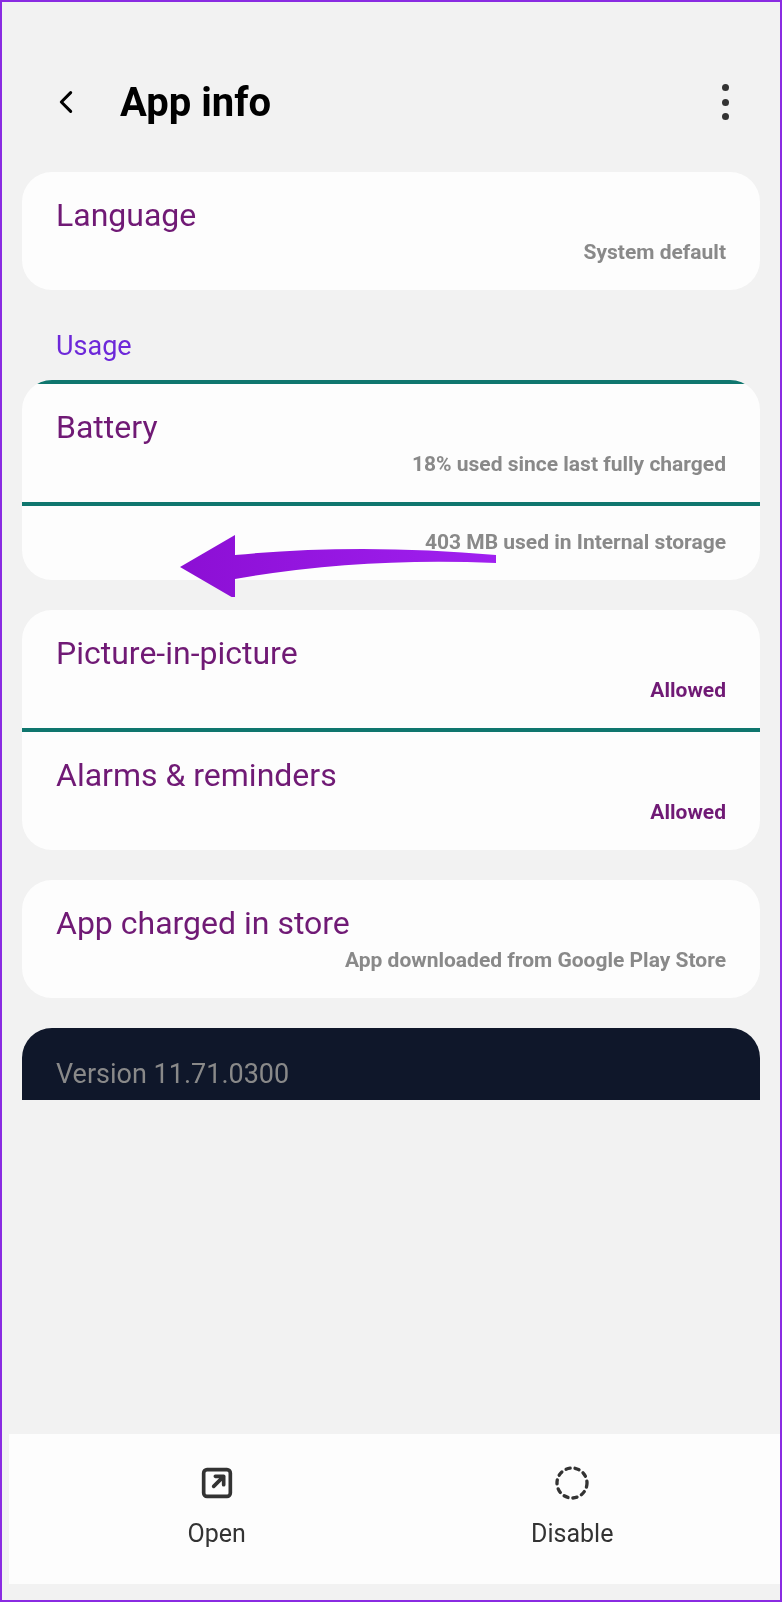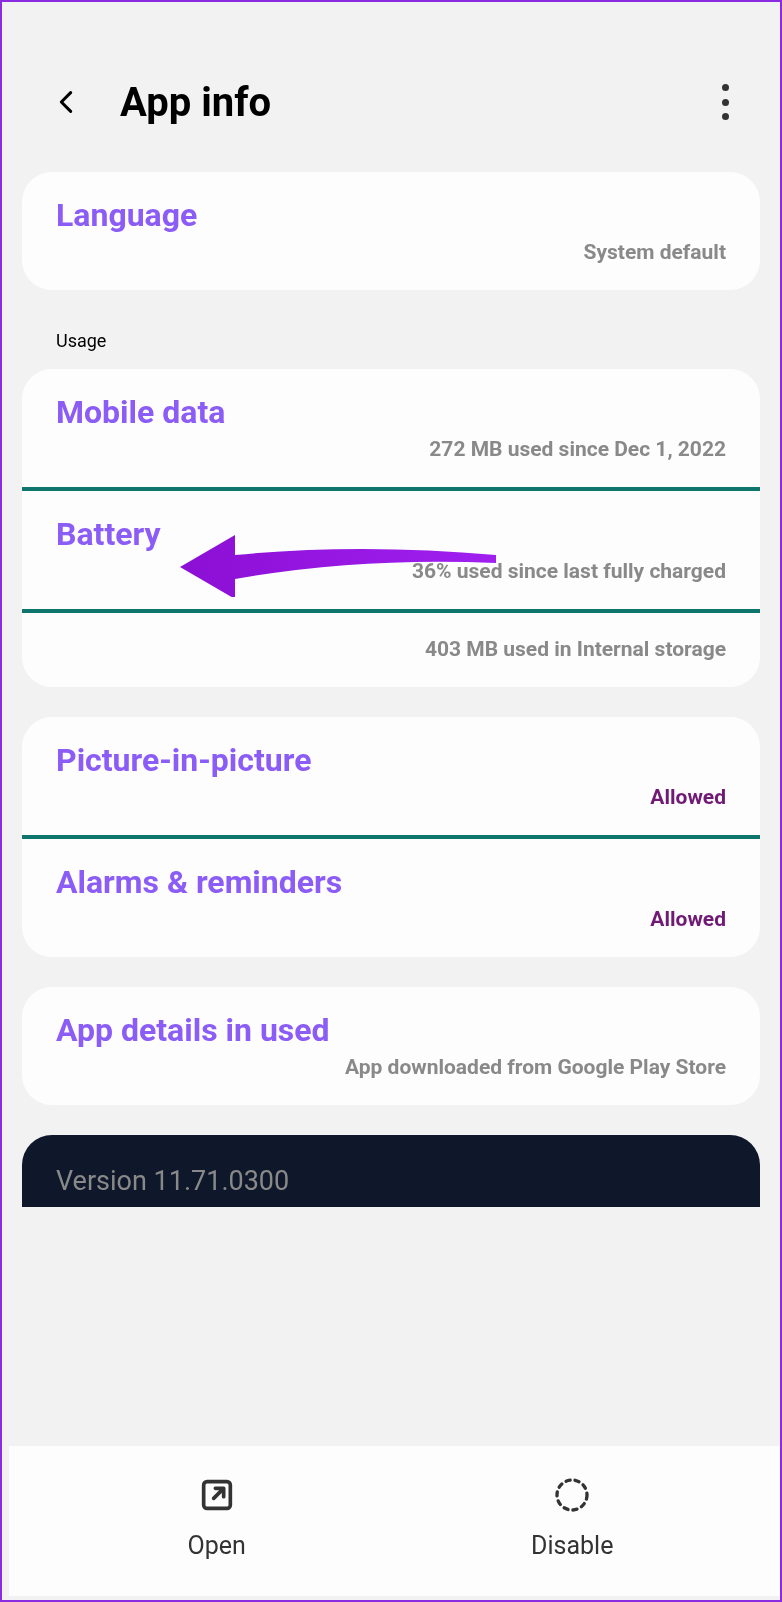--- a/index.html
+++ b/index.html
@@ -58,51 +58,51 @@
     }
     .list-item {
       padding: 24px 34px 26px 34px;
       cursor: pointer;
     }
     .list-item.divider {
       border-top: 4px solid #0f766e;
     }
     .item-title {
       font-size: 32px;
-      font-weight: 700;
-      color: #8b5cf6;
+      font-weight: 400;
+      color: #701a75;
       margin-bottom: 6px;
     }
     .item-subtitle {
       font-size: 21px;
       color: #898989;
       font-weight: 700;
       text-align: right;
     }
     .item-subtitle.blue {
       color: #701a75;
     }
     .section-label {
-      font-size: 18px;
-      color: #000000;
+      font-size: 27px;
+      color: #6d28d9;
       padding: 10px 54px 18px 54px;
     }
     .version-card {
       background: #0f172a;
       border-radius: 30px 30px 0 0;
       margin: 0 20px 0 20px;
       padding: 30px 34px 10px 34px;
     }
     .version-text {
       font-size: 27px;
       color: #898989;
     }
     .bottom-bar {
       position: absolute;
-      bottom: 4px;
+      bottom: 16px;
       left: 0;
       right: 0;
       height: 150px;
       background: #fdfdfd;
       display: flex;
       justify-content: space-around;
       align-items: center;
       padding: 0 30px 10px 30px;
       margin-left: 7px;
     }
@@ -155,47 +155,43 @@
 <div class="card">
   <div class="list-item">
     <div class="item-title">Language</div>
     <div class="item-subtitle">System default</div>
   </div>
 </div>
 
 <div class="section-label">Usage</div>
 
 <div class="card">
-  <div class="list-item">
-    <div class="item-title">Mobile data</div>
-    <div class="item-subtitle">272 MB used since Dec 1, 2022</div>
-  </div>
   <div class="list-item divider">
     <div class="item-title">Battery</div>
-    <div class="item-subtitle">36% used since last fully charged</div>
+    <div class="item-subtitle">18% used since last fully charged</div>
   </div>
   <div class="list-item divider">
     <div class="item-subtitle">403 MB used in Internal storage</div>
   </div>
 </div>
 
 <div class="card">
   <div class="list-item">
     <div class="item-title">Picture-in-picture</div>
     <div class="item-subtitle blue">Allowed</div>
   </div>
   <div class="list-item divider">
     <div class="item-title">Alarms &amp; reminders</div>
     <div class="item-subtitle blue">Allowed</div>
   </div>
 </div>
 
 <div class="card">
   <div class="list-item">
-    <div class="item-title">App details in used</div>
+    <div class="item-title">App charged in store</div>
     <div class="item-subtitle">App downloaded from Google Play Store</div>
   </div>
 </div>
 
 <div class="version-card">
   <div class="version-text">Version 11.71.0300</div>
 </div>
 
 <div class="bottom-bar">
   <div class="bottom-btn">

